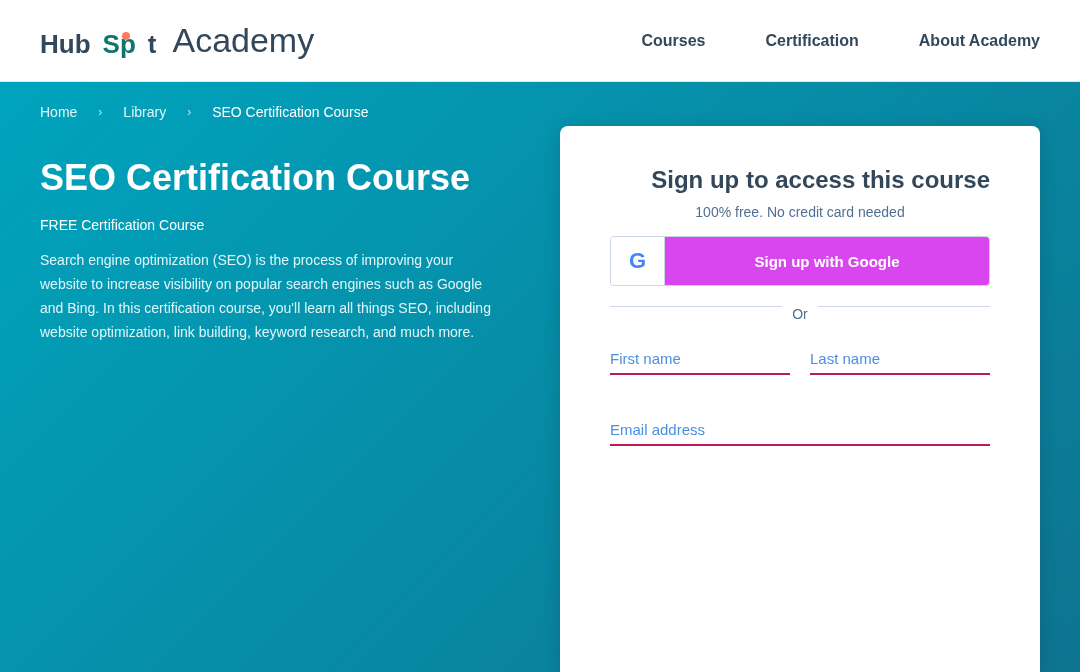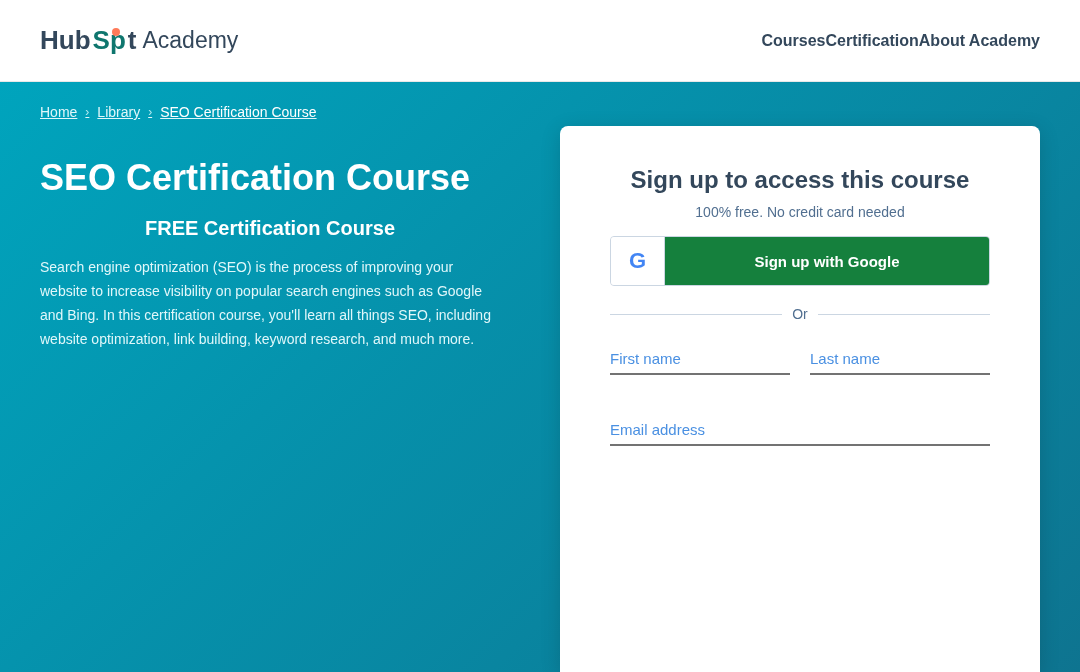--- a/index.html
+++ b/index.html
@@ -10,39 +10,40 @@
       display: flex;
       align-items: center;
       justify-content: space-between;
       padding: 0 40px;
       height: 82px;
       background: #fff;
       border-bottom: 1px solid #e8e8e8;
     }
     .logo {
       display: flex;
-      align-items: center;
-      gap: 2px;
+      align-items: flex-end;
+      gap: 12px;
     }
     .logo-hub { font-size: 26px; font-weight: 700; color: #33475b; }
     .logo-spot { font-size: 26px; font-weight: 700; color: #0f766e; }
     .logo-dot {
       display: inline-block;
       width: 8px;
       height: 8px;
       background: #ff7a59;
       border-radius: 50%;
       position: absolute;
       top: 3px;
       left: 19px;
     }
-    .logo-academy { font-size: 23px; font-weight: 400; color: #33475b; margin-left: 4px; }
+    .logo-academy { font-size: 34px; font-weight: 400; color: #33475b; margin-left: 4px; }
 
     .nav {
       display: flex;
+      gap: 60px;
       align-items: center;
     }
     .nav-link {
       font-size: 16px;
       font-weight: 600;
       color: #33475b;
       text-decoration: none;
       cursor: pointer;
     }
 
@@ -52,25 +53,24 @@
       background: linear-gradient(135deg, #00a4bd 0%, #0e7490 100%);
       position: relative;
       display: flex;
       flex-direction: column;
     }
 
     
     .breadcrumb {
       display: flex;
       align-items: center;
-      gap: 8px;
+      gap: 21px;
       padding: 22px 40px 16px;
       font-size: 14px;
       color: #e0f7fa;
-      text-decoration: underline;
     }
     .breadcrumb-item { color: #e0f7fa; cursor: pointer; }
     .breadcrumb-separator { color: #b2ebf2; font-size: 12px; }
     .breadcrumb-current { color: #fff; }
 
     
     .content-area {
       display: flex;
       flex: 1;
       padding: 0 40px;
@@ -83,25 +83,24 @@
       padding-right: 60px;
     }
     .course-title {
       font-size: 36px;
       font-weight: 800;
       color: #fff;
       line-height: 1.2;
       margin-bottom: 18px;
     }
     .course-subtitle {
-      font-size: 20px;
-      font-weight: 700;
+      font-size: 14px;
+      font-weight: 400;
       color: #fff;
       margin-bottom: 16px;
-      text-align: center;
     }
     .course-description {
       font-size: 14px;
       color: #e0f7fa;
       line-height: 1.7;
       max-width: 460px;
     }
 
     
     .signup-card {
@@ -110,21 +109,21 @@
       border-radius: 8px 8px 0 0;
       padding: 40px 50px 30px;
       margin-top: -10px;
       box-shadow: 0 4px 20px rgba(0,0,0,0.15);
       flex-shrink: 0;
     }
     .signup-title {
       font-size: 24px;
       font-weight: 800;
       color: #33475b;
-      text-align: center;
+      text-align: right;
       margin-bottom: 10px;
     }
     .signup-subtitle {
       font-size: 14px;
       color: #516f90;
       text-align: center;
       margin-bottom: 16px;
     }
 
     
@@ -150,35 +149,34 @@
       flex-shrink: 0;
     }
     .google-g {
       font-size: 22px;
       font-weight: 700;
       color: #4285f4;
       font-family: Arial, sans-serif;
     }
     .google-btn-label {
       flex: 1;
-      background: #15803d;
+      background: #d946ef;
       color: #fff;
       font-size: 15px;
       font-weight: 600;
       text-align: center;
       height: 100%;
       display: flex;
       align-items: center;
       justify-content: center;
     }
 
     
     .or-divider {
       display: flex;
-      align-items: center;
       gap: 10px;
       margin-bottom: 22px;
     }
     .or-line {
       flex: 1;
       height: 1px;
       background: #cbd6e2;
     }
     .or-text {
       font-size: 14px;
@@ -197,21 +195,21 @@
       flex-direction: column;
     }
     .form-field-full {
       width: 100%;
       display: flex;
       flex-direction: column;
       margin-top: 40px;
     }
     .field-input {
       border: none;
-      border-bottom: 2px solid #737373;
+      border-bottom: 2px solid #be185d;
       outline: none;
       font-size: 15px;
       color: #4a90e2;
       padding: 6px 0;
       background: transparent;
       width: 100%;
     }
     .field-input::placeholder {
       color: #4a90e2;
       font-size: 15px;

